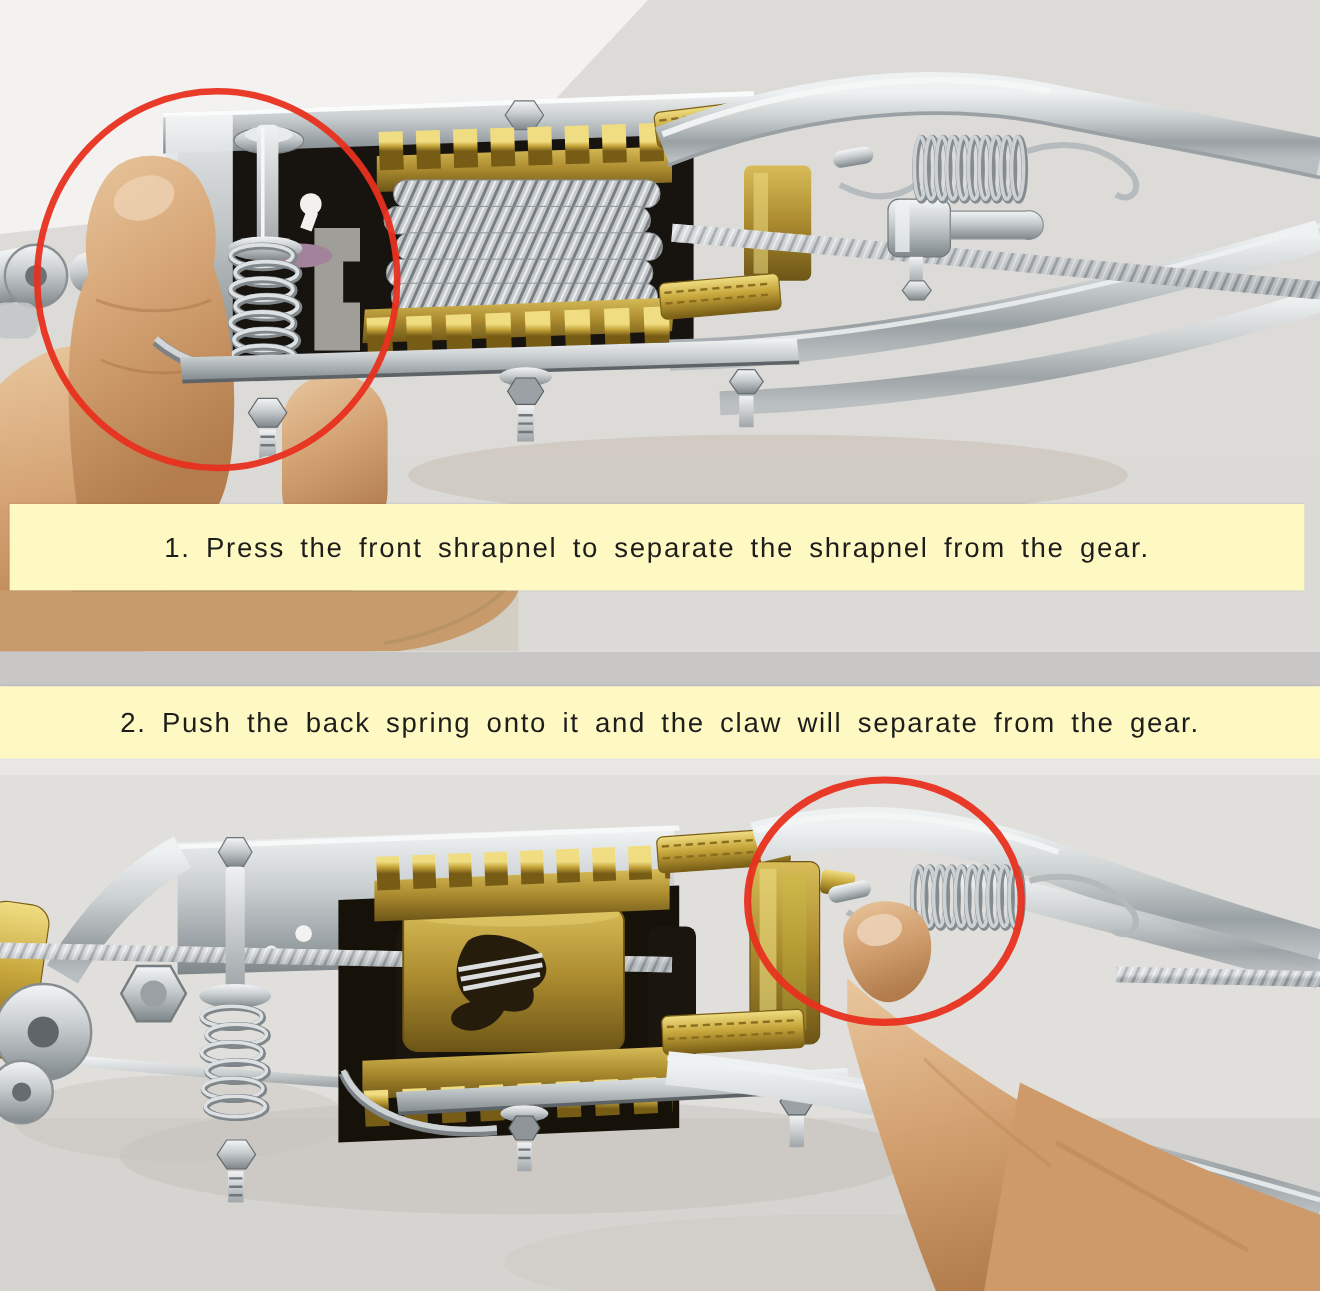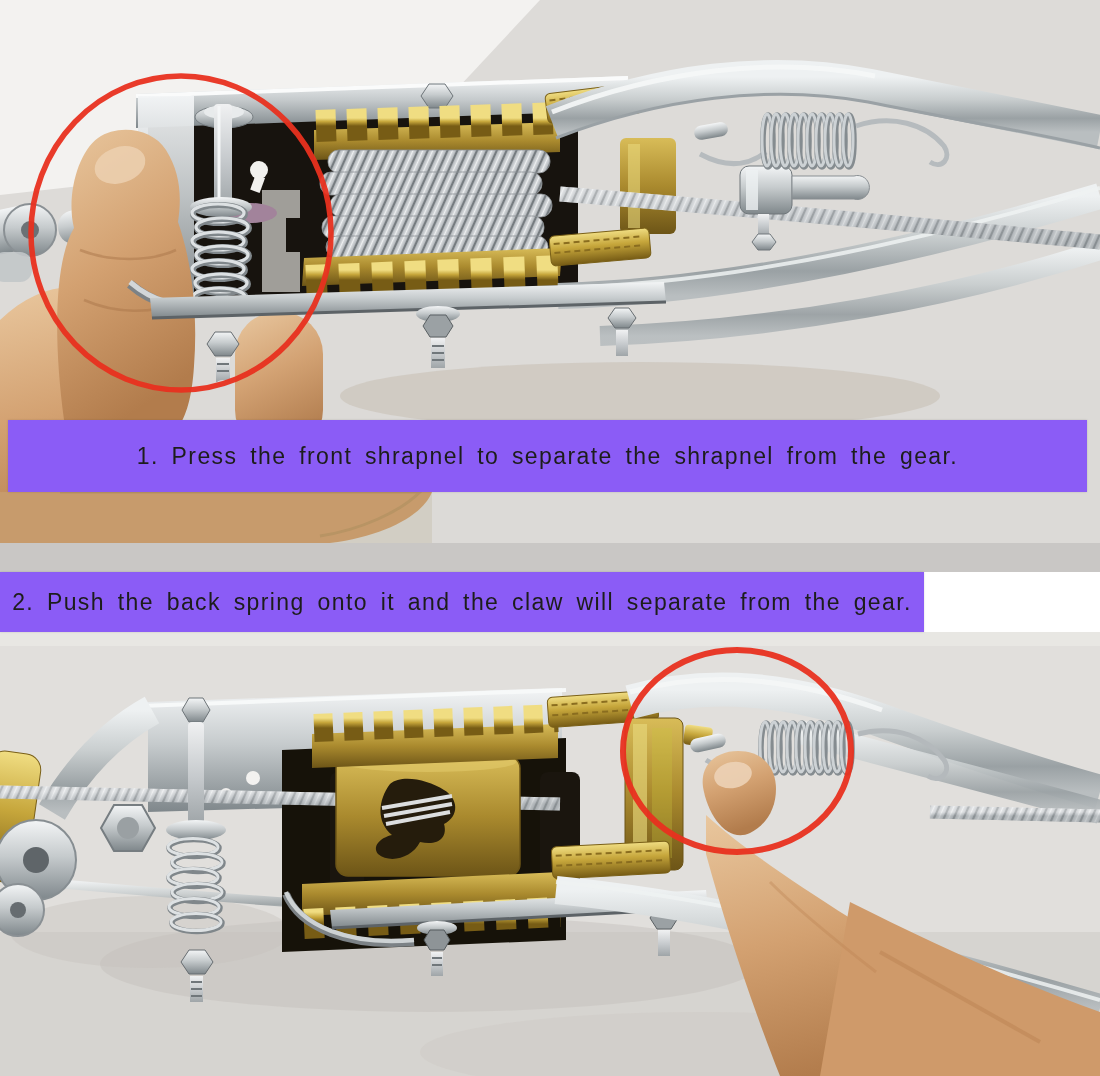--- a/index.html
+++ b/index.html
@@ -1,24 +1,24 @@
 <!DOCTYPE html>
 <html><head>
 <meta charset="utf-8">
 <style>
   html,body{margin:0;padding:0;background:#ffffff;}
   body{width:1100px;height:1076px;position:relative;overflow:hidden;
        font-family:"Liberation Sans", sans-serif;}
   .photo{position:absolute;left:0;width:1100px;overflow:hidden;}
   #photo-top{top:0;height:543px;}
   #photo-bottom{top:632px;height:444px;}
-  .band{position:absolute;background:#8b5cf6;display:flex;align-items:center;justify-content:center;
+  .band{position:absolute;background:#fef9c3;display:flex;align-items:center;justify-content:center;
         z-index:5;box-shadow:0 0 2px rgba(0,0,0,.15);}
   #band1{top:420px;left:8px;width:1079px;height:72px;}
-  #band2{top:572px;left:0;width:924px;height:60px;}
+  #band2{top:572px;left:0;width:1100px;height:60px;}
   .band .caption{color:#1d1d1b;font-size:23px;letter-spacing:1.4px;word-spacing:5px;
         white-space:nowrap;font-weight:400;}
   #divider{position:absolute;top:543px;left:0;width:1100px;height:29px;background:#c9c7c5;z-index:4;}
   svg{display:block;}
 </style>
 </head>
 <body>
 
 <div class="photo" id="photo-top">
 <svg width="1100" height="543" viewBox="0 0 1100 543">

